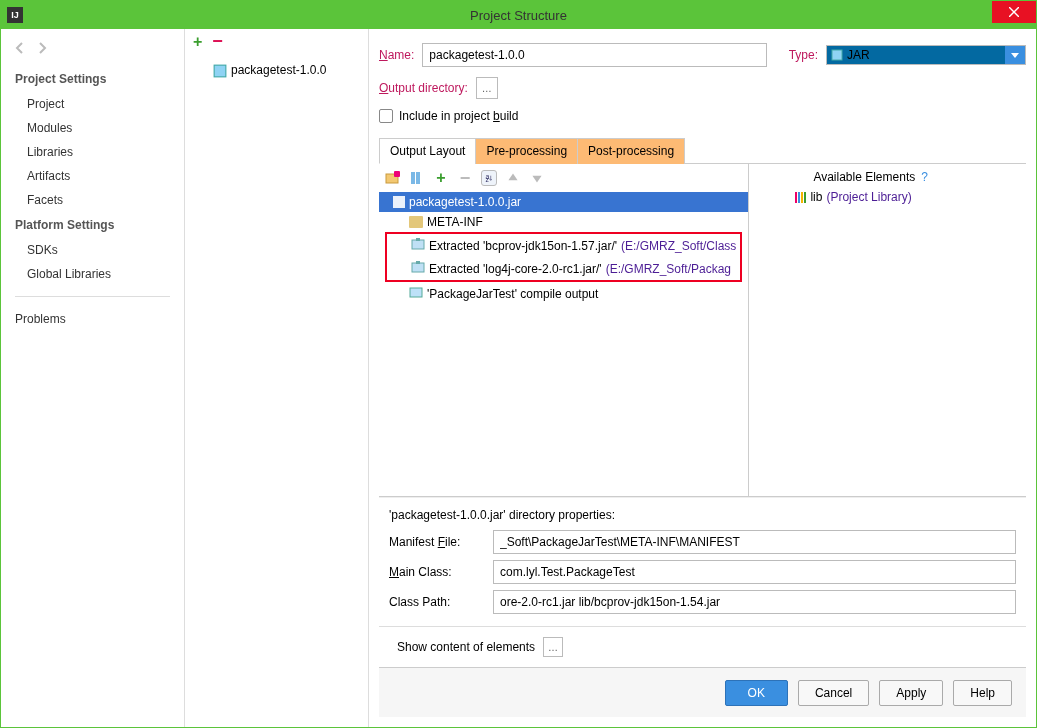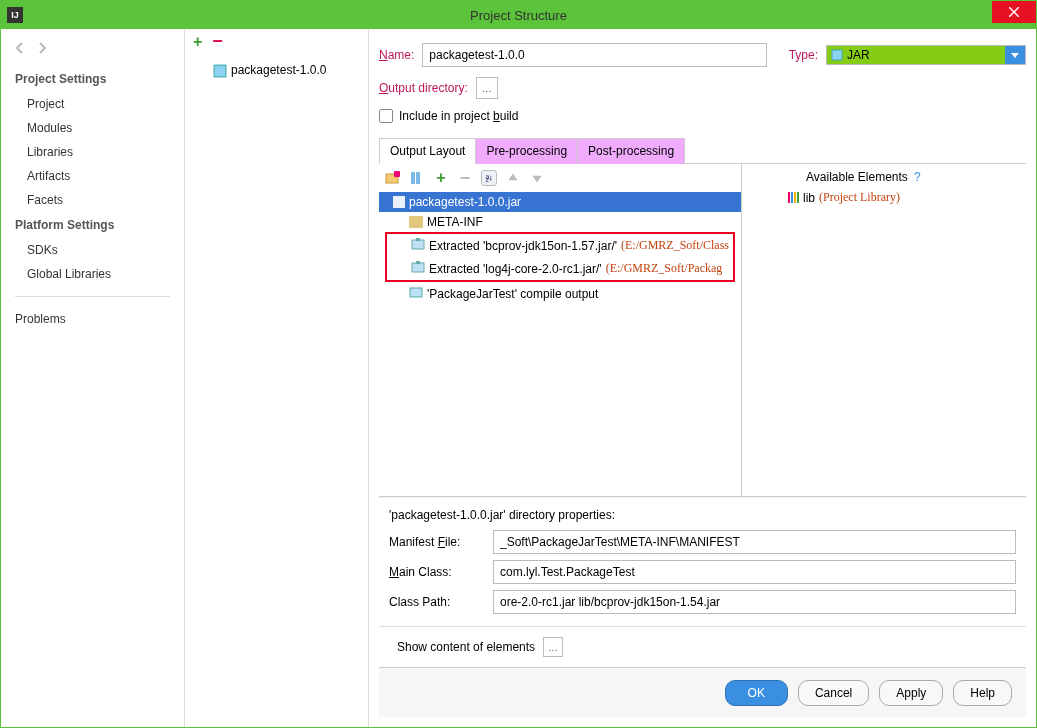--- a/index.html
+++ b/index.html
@@ -20,51 +20,51 @@
   .midcol .toolbar { height: 28px; padding: 6px 8px; display:flex; gap:10px; border-bottom:1px solid transparent;}
   .midcol .toolbar .plus { color:#3b9e2f; font-size:16px; font-weight:bold; line-height:14px;}
   .midcol .toolbar .minus { color:#d15; font-size:18px; font-weight:bold; line-height:12px;}
   .midcol .listitem { padding:6px 8px 6px 28px; display:flex; align-items:center; gap:6px; }
   .midcol .listitem svg { width:14px;height:14px; }
   .rightpane { flex:1; display:flex; flex-direction:column; padding: 14px 10px 10px 10px; overflow:hidden;}
   .row { display:flex; align-items:center; gap:8px; margin-bottom:10px; }
   .row label { color:#be185d; }
   input[type=text] { border:1px solid #bbb; padding:4px 6px; font-size:12px; background:#fff; }
   .name-input { flex:1; }
-  .type-select { width:200px; border:1px solid #bbb; display:flex; align-items:center; padding:2px 4px; background:#84cc16; position:relative;}
+  .type-select { width:200px; border:1px solid #bbb; display:flex; align-items:center; padding:2px 4px; background:#0369a1; position:relative;}
   .type-select .dd { position:absolute; right:0; top:0; bottom:0; width:20px; background:#3a8fe0; display:flex;align-items:center;justify-content:center;}
   .outdir-input { flex:1; }
   .browse-btn { width:22px; height:22px; border:1px solid #bbb; display:flex;align-items:center;justify-content:center; font-size:10px; color:#555;}
   .chk { display:flex; align-items:center; gap:6px; }
   .chk .box { width:14px;height:14px;border:1px solid #888;border-radius:2px; background:#fff;}
   .tabs { display:flex; border-bottom:1px solid #ccc; margin-top:4px;}
-  .tab { padding:5px 10px; border:1px solid #ccc; border-bottom:none; margin-right:-1px; background:#f0abfc; cursor:pointer; position:relative; top:1px;}
+  .tab { padding:5px 10px; border:1px solid #ccc; border-bottom:none; margin-right:-1px; background:#fdba74; cursor:pointer; position:relative; top:1px;}
   .tab.active { background:#fff; border-bottom:1px solid #fff;}
   .tabbody { flex:1; display:flex; flex-direction:column; min-height:0;}
   .tabbody-inner { flex:1; display:flex; min-height:0; border-bottom:1px solid #ccc;}
   .layoutleft { flex:1; border-right:1px solid #ccc; display:flex; flex-direction:column; min-height:0;}
   .layoutleft .tb { padding:6px 6px; display:flex; gap:8px; align-items:center;}
   .small-ico { width:16px;height:16px; display:inline-flex;align-items:center;justify-content:center;}
   .tree { flex:1; overflow:hidden; }
   .tree-row { padding:3px 4px 3px 14px; display:flex; align-items:center; gap:4px; white-space:nowrap; overflow:hidden;}
   .tree-row.sel { background:#3874d1; color:#fff;}
   .tree-row.sub { padding-left:30px;}
   .redbox { border:2px solid #e02; margin:0 6px; }
   .redbox .tree-row.sub { padding-left:24px; }
-  .dimtext { color:#c2410c;font-family:Liberation Serif, serif; }
+  .dimtext { color:#4c1d95; }
   .layoutright { width:330px; padding:6px 8px;}
   .avtitle { display:flex; align-items:center; gap:6px; margin-bottom:4px; padding-left:56px;}
   .avtree-row { padding:2px 4px 2px 18px; display:flex; align-items:center; gap:4px;}
   .manifest { padding:10px 10px 6px 10px; border-top:1px solid #eee;}
   .manifest .mrow { display:flex; align-items:center; gap:8px; margin-bottom:6px;}
   .manifest .mrow label { width:96px; }
   .manifest .mrow input { flex:1; }
   .bottomchk { padding:10px 10px; border-top:1px solid #ddd; display:flex; align-items:center; gap:8px;}
   .footer { height:50px; border-top:1px solid #ccc; display:flex; justify-content:flex-end; align-items:center; gap:10px; padding:0 14px; background:#f6f6f6;}
-  .btn { border:1px solid #aaa; background:#f8f8f8; padding:5px 16px; border-radius:10px; cursor:pointer;}
+  .btn { border:1px solid #aaa; background:#f8f8f8; padding:5px 16px; border-radius:2px; cursor:pointer;}
   .btn.primary { background:#3a8fe0; color:#fff; border-color:#2d72b8; padding:5px 22px;}
   .folder-ico { width:14px;height:12px; background:#e3c77a; border-radius:1px; display:inline-block;}
   .jar-ico { width:12px;height:12px; display:inline-block;}
   .jar-ico svg{width:12px;height:12px;}
   .tri { width:0;height:0;border-left:4px solid transparent;border-right:4px solid transparent;border-top:5px solid #fff;}
   .tri2 { width:0;height:0;border-top:4px solid transparent;border-bottom:4px solid transparent;border-left:5px solid #777; transform:rotate(45deg);}
   .arch-ico svg{width:14px;height:14px;}
   .sortbtn { border:1px solid #bbb; border-radius:3px; padding:1px 3px; background:#eef3fa;}
   .under { text-decoration: underline; }
   .lib-ico { display:inline-flex; gap:1px;}

